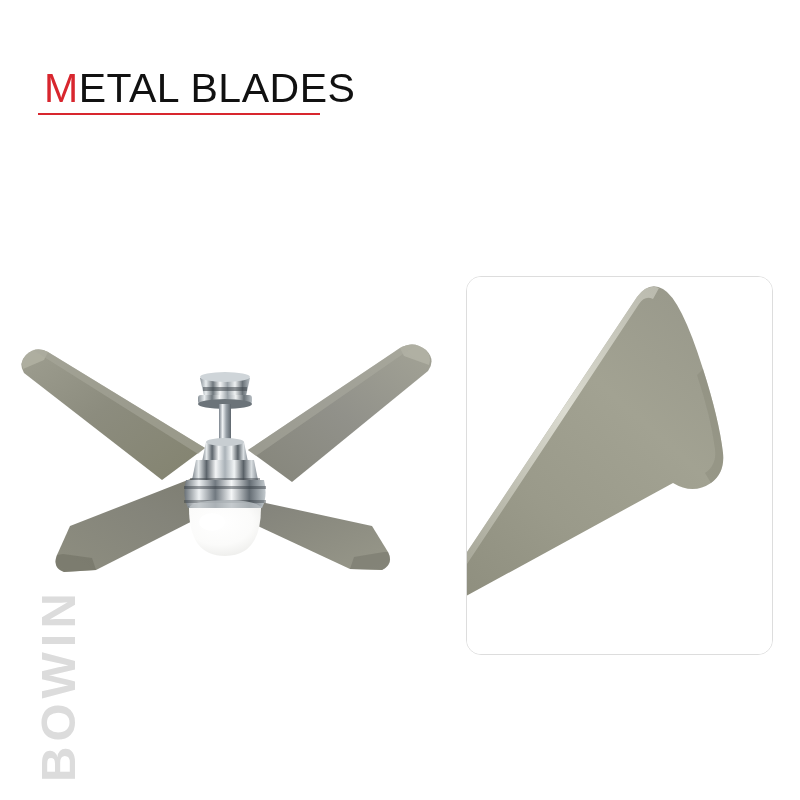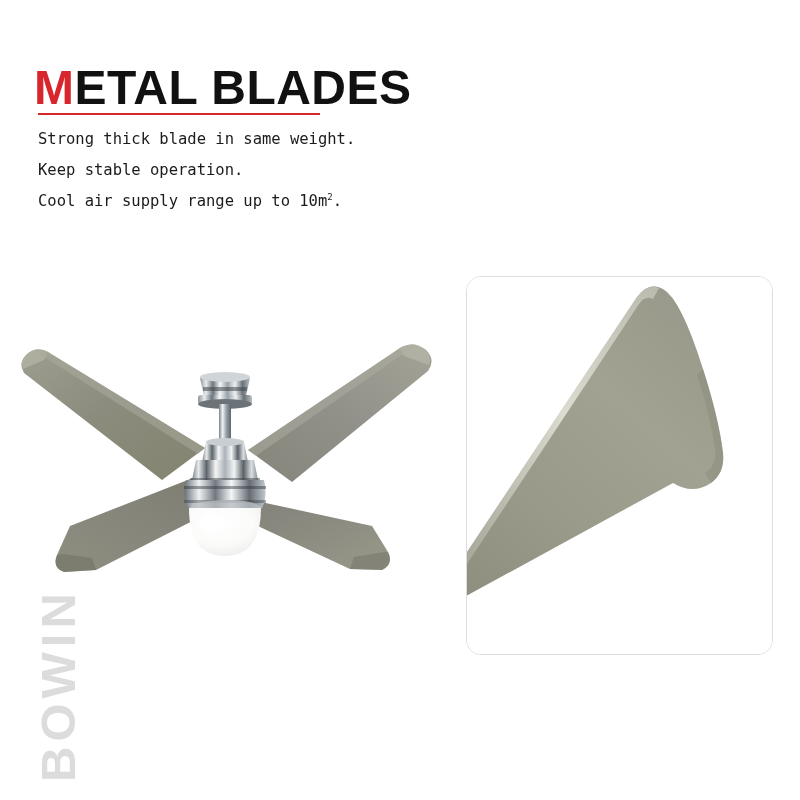--- a/index.html
+++ b/index.html
@@ -7,22 +7,22 @@
     width:800px;height:800px;
     background:#ffffff;
     font-family:"Liberation Sans", sans-serif;
     overflow:hidden;
     position:relative;
   }
   #stage{position:absolute;left:0;top:0;width:800px;height:800px;overflow:hidden;background:#fff;}
 
   
   .headline{
-    position:absolute;left:34px;top:66px;
-    font-size:48px;font-weight:700;letter-spacing:.5px;
+    position:absolute;left:44px;top:66px;
+    font-size:41px;font-weight:400;letter-spacing:.5px;
     line-height:44px;white-space:nowrap;color:#111111;
   }
   .headline .accent{color:#d8262e;}
   .rule{
     position:absolute;left:38px;top:113px;
     width:282px;height:2px;background:#d8262e;
   }
 
   
   .copy{position:absolute;left:38px;top:124px;width:420px;}
@@ -62,25 +62,20 @@
 </head>
 <body>
 
 <div id="stage">
 
   <div class="headline">
     <span class="accent">M</span><span>ETAL BLADES</span>
   </div>
   <div class="rule"></div>
 
-  <div class="copy">
-    <div class="line">Strong thick blade in same weight.</div>
-    <div class="line">Keep stable operation.</div>
-    <div class="line"><span>Cool air supply range up to 10m</span><sup>2</sup><span>.</span></div>
-  </div>
 
   <div class="watermark">BOWIN</div>
 
   <div class="fan">
     <svg width="465" height="260" viewBox="0 0 465 260" xmlns="http://www.w3.org/2000/svg">
       <defs>
         <linearGradient id="bladeUL" x1="0" y1="0" x2="1" y2="1">
           <stop offset="0%" stop-color="#9e9e90"></stop>
           <stop offset="45%" stop-color="#8c8c7e"></stop>
           <stop offset="100%" stop-color="#83836f"></stop>

